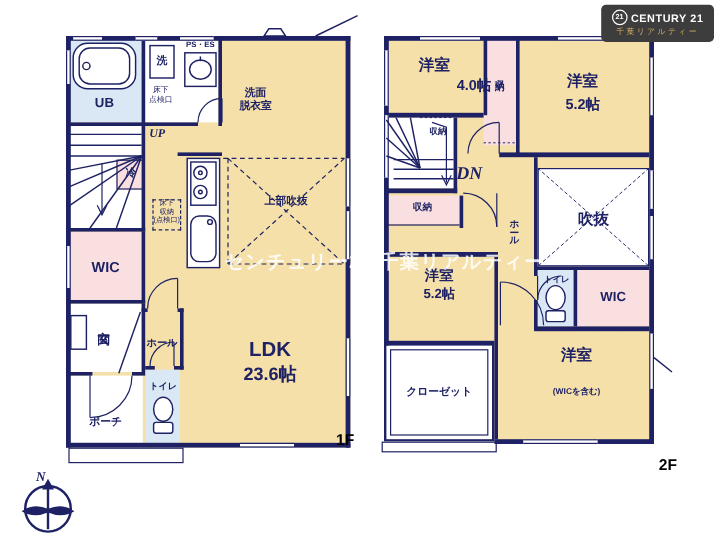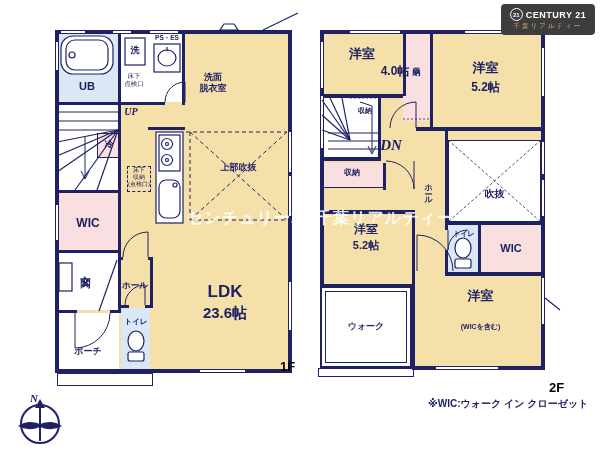--- a/index.html
+++ b/index.html
@@ -280,33 +280,32 @@
 
     <div class="lbl" style="left:2px;top:16px;width:80px;font-size:13px;">洋室</div>
     <div class="lbl" style="left:2px;top:34px;width:96px;font-size:12px;margin-left:25px;">4.0帖</div>
     <div class="lbl vert" style="left:91px;top:30px;font-size:8px;">収納</div>
     <div class="lbl" style="left:113px;top:30px;width:105px;font-size:13px;">洋室</div>
     <div class="lbl" style="left:113px;top:50px;width:105px;font-size:12px;">5.2帖</div>
     <div class="lbl" style="left:32px;top:77px;width:26px;font-size:7px;">収納</div>
     <div class="lbl ital" style="left:58px;top:106px;width:26px;font-size:15px;">DN</div>
     <div class="lbl" style="left:8px;top:138px;width:48px;font-size:8px;">収納</div>
     <div class="lbl vert" style="left:103px;top:148px;font-size:8px;">ホール</div>
-    <div class="lbl" style="left:128px;top:158px;width:93px;font-size:10px;font-family:Liberation Serif, serif;">吹抜</div>
+    <div class="lbl" style="left:128px;top:145px;width:93px;font-size:13px;font-family:Liberation Serif, serif;">吹抜</div>
     <div class="lbl" style="left:0px;top:192px;width:92px;font-size:12px;">洋室</div>
     <div class="lbl" style="left:0px;top:209px;width:92px;font-size:11px;">5.2帖</div>
     <div class="lbl" style="left:130px;top:200px;width:28px;font-size:7px;">トイレ</div>
     <div class="lbl" style="left:161px;top:212px;width:60px;font-size:11px;">WIC</div>
-    <div class="lbl" style="left:0px;top:291px;width:92px;font-size:9px;">ウォーク</div>
+    <div class="lbl" style="left:0px;top:291px;width:92px;font-size:9px;">クローゼット</div>
     <div class="lbl" style="left:108px;top:258px;width:105px;font-size:13px;">洋室</div>
     <div class="lbl" style="left:108px;top:293px;width:105px;font-size:7px;">(WICを含む)</div>
   </div>
 
   <div class="thinbox" style="left:318px;top:368px;width:96px;height:9px;"></div>
   <div class="floor-tag" style="left:549px;top:380px;">2F</div>
-  <div class="note" style="left:428px;top:397px;">※WIC:ウォーク イン クローゼット</div>
 
   <div class="watermark" style="left:187px;top:208px;">センチュリー21 千葉リアルティー</div>
 
   <svg class="ov" style="left:14px;top:396px;z-index:9;" width="52" height="52" viewBox="0 0 52 52">
     <circle cx="26" cy="28" r="19" stroke="#1e2264" stroke-width="2" fill="none"></circle>
     <line x1="26" y1="8" x2="26" y2="45" stroke="#1e2264" stroke-width="2"></line>
     <polygon points="26,3 21,12 31,12" fill="#1e2264"></polygon>
     <path d="M4,30 Q14,23 26,28 Q38,23 48,30 Q38,36 26,31 Q14,36 4,30 Z" fill="#1e2264"></path>
   </svg>
   <div class="lbl ital" style="left:30px;top:392px;font-size:11px;z-index:9;">N</div>

